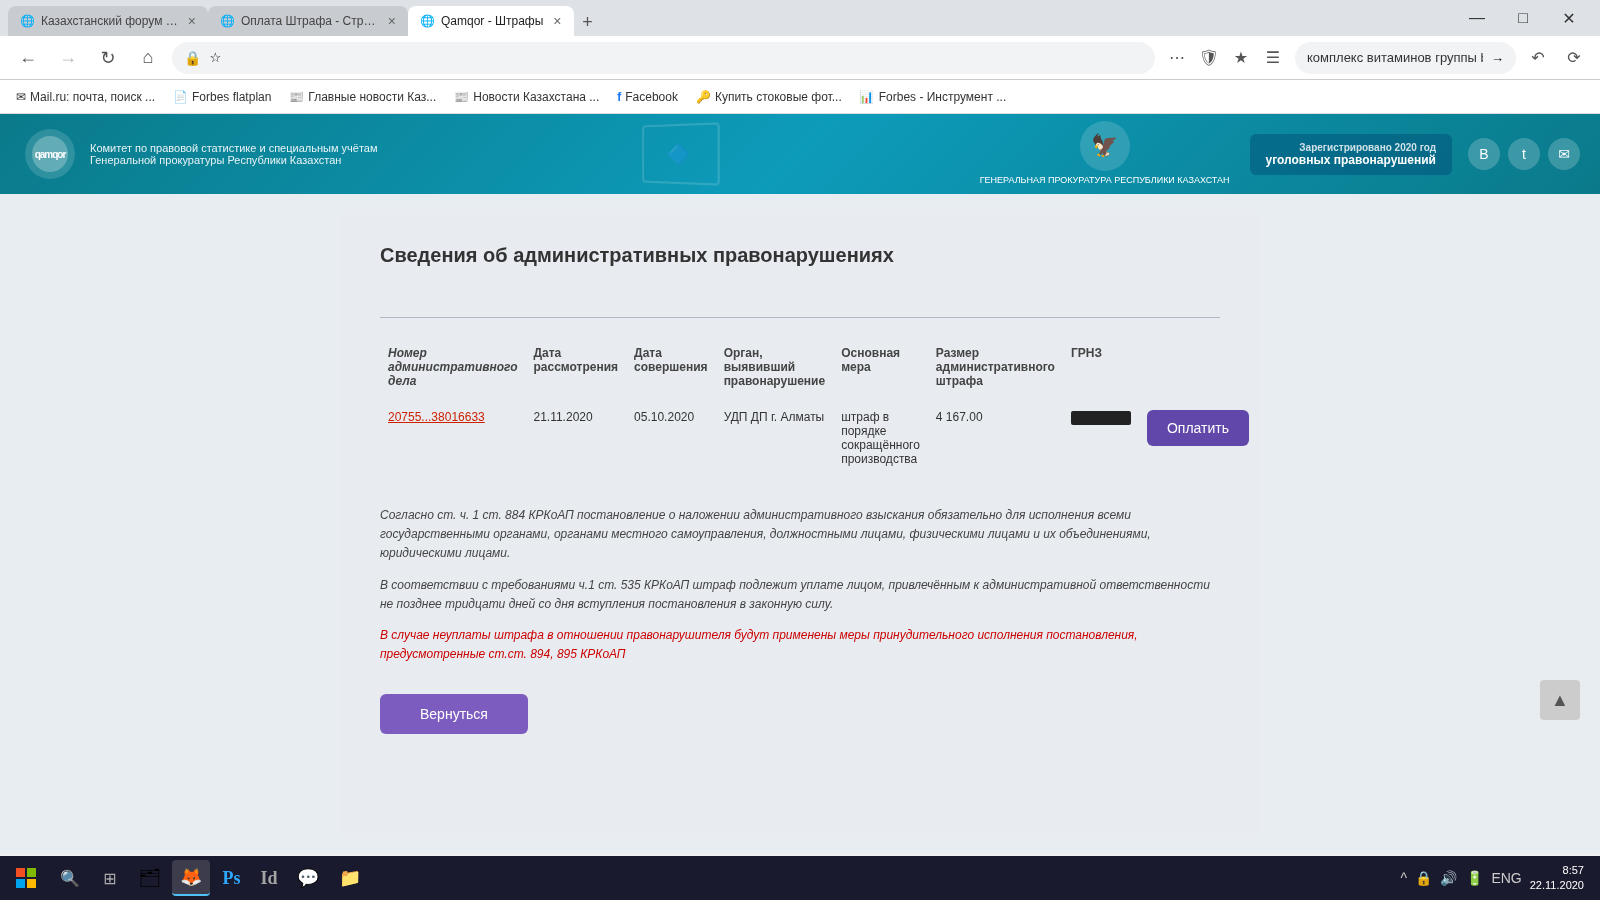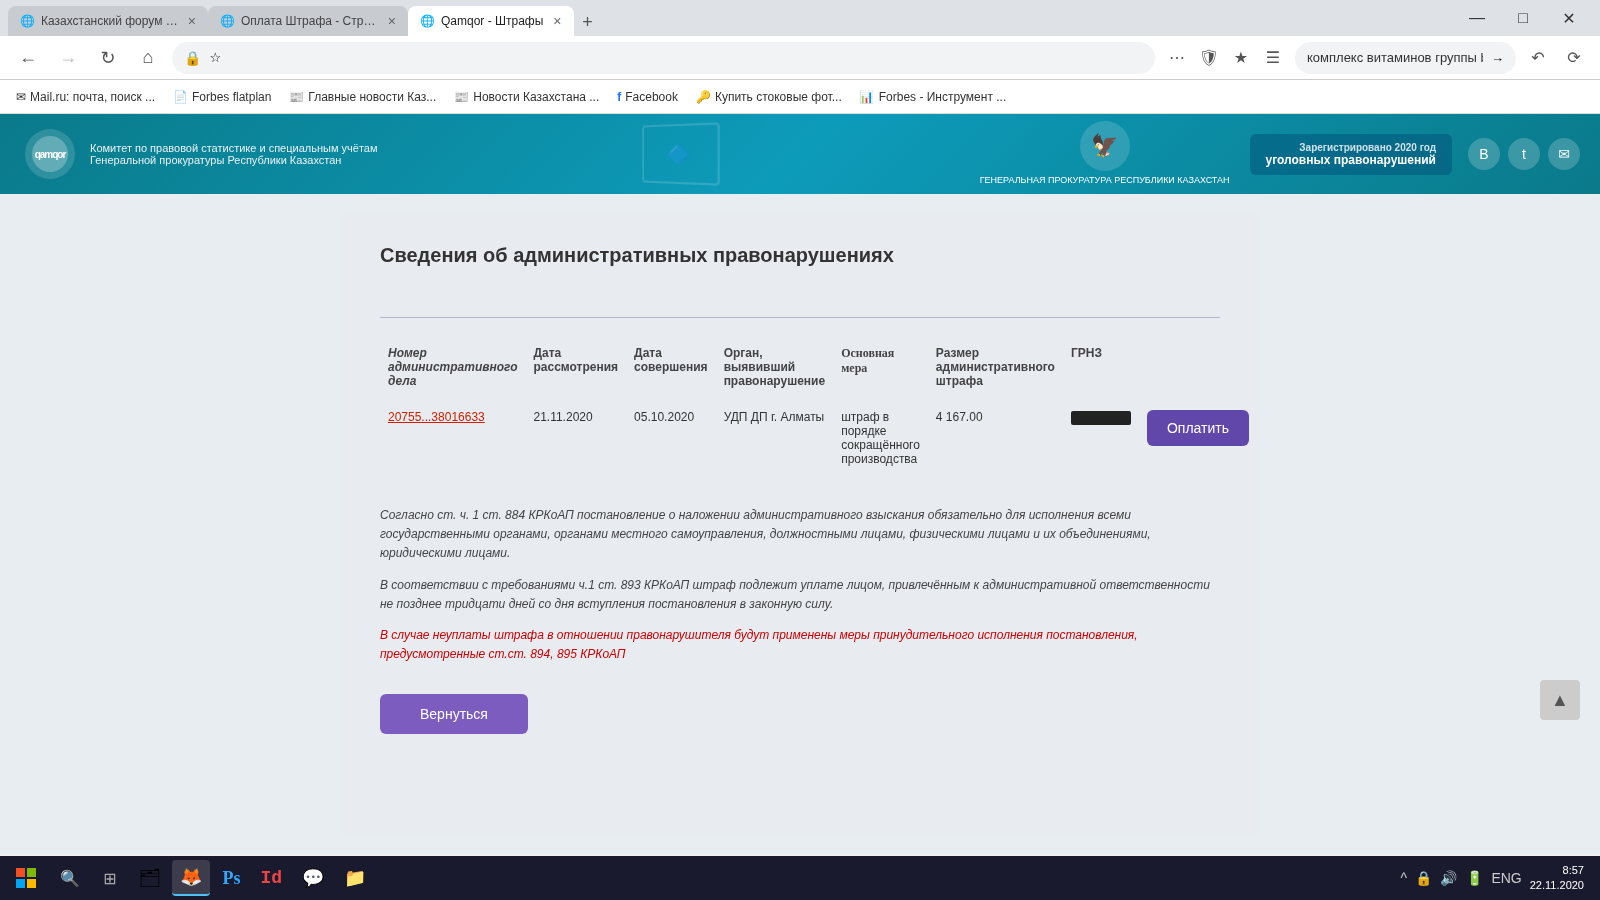--- a/index.html
+++ b/index.html
@@ -224,21 +224,21 @@
 
       <hr class="divider">
 
       <table class="violations-table">
         <thead>
           <tr>
             <th style="width:180px;font-style:italic;">Номер административного дела</th>
             <th style="width:100px;">Дата рассмотрения</th>
             <th style="width:100px;">Дата совершения</th>
             <th style="width:160px;">Орган, выявивший правонарушение</th>
-            <th style="width:160px;font-family:Liberation Serif, serif;">Основная мера</th>
+            <th style="width:160px;">Основная мера</th>
             <th style="width:130px;">Размер административного штрафа</th>
             <th style="width:80px;">ГРНЗ</th>
             <th style="width:120px;"></th>
           </tr>
         </thead>
         <tbody>
           <tr>
             <td><a class="case-number-link">20755...38016633</a></td>
             <td>21.11.2020</td>
             <td>05.10.2020</td>
@@ -250,21 +250,21 @@
             </td>
             <td>
               <button class="pay-btn">Оплатить</button>
             </td>
           </tr>
         </tbody>
       </table>
 
       <div class="legal-section">
         <p class="legal-para">Согласно ст. ч. 1 ст. 884 КРКоАП постановление о наложении административного взыскания обязательно для исполнения всеми государственными органами, органами местного самоуправления, должностными лицами, физическими лицами и их объединениями, юридическими лицами.</p>
-        <p class="legal-para">В соответствии с требованиями ч.1 ст. 893 КРКоАП штраф подлежит уплате лицом, привлечённым к административной ответственности не позднее тридцати дней со дня вступления постановления в законную силу.</p>
+        <p class="legal-para">В соответствии с требованиями ч.1 ст. 535 КРКоАП штраф подлежит уплате лицом, привлечённым к административной ответственности не позднее тридцати дней со дня вступления постановления в законную силу.</p>
         <p class="legal-warning">В случае неуплаты штрафа в отношении правонарушителя будут применены меры принудительного исполнения постановления, предусмотренные ст.ст. 894, 895 КРКоАП</p>
       </div>
 
       <div class="button-section">
         <button class="back-btn">Вернуться</button>
       </div>
 
     </div>
   </div>
 
@@ -290,21 +290,21 @@
   <div class="taskbar-btn">
     <span style="font-size:18px;">🗂</span>
   </div>
   <div class="taskbar-app active">
     <span style="font-size:18px;">🦊</span>
   </div>
   <div class="taskbar-app">
     <span style="font-size:18px; color:#31a8ff; font-weight:bold; font-family:serif;">Ps</span>
   </div>
   <div class="taskbar-app">
-    <span style="font-size:18px; color:#ef4444; font-weight:bold; font-family:Liberation Mono, monospace;">Id</span>
+    <span style="font-size:18px; color:#a3a3a3; font-weight:bold; font-family:Liberation Serif, serif;">Id</span>
   </div>
   <div class="taskbar-app">
     <span style="font-size:18px;">💬</span>
   </div>
   <div class="taskbar-app">
     <span style="font-size:18px;">📁</span>
   </div>
   <div class="taskbar-spacer"></div>
   <div class="taskbar-tray">
     <span class="tray-icon">^</span>

